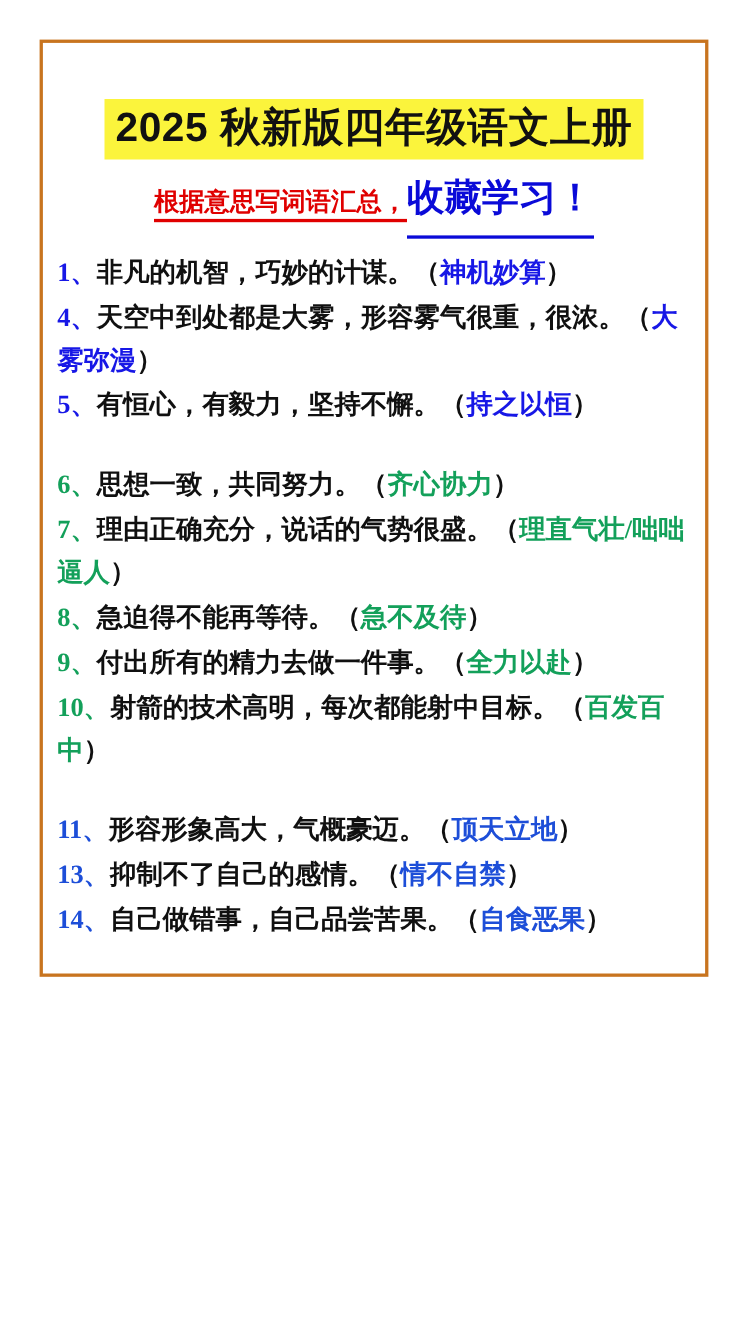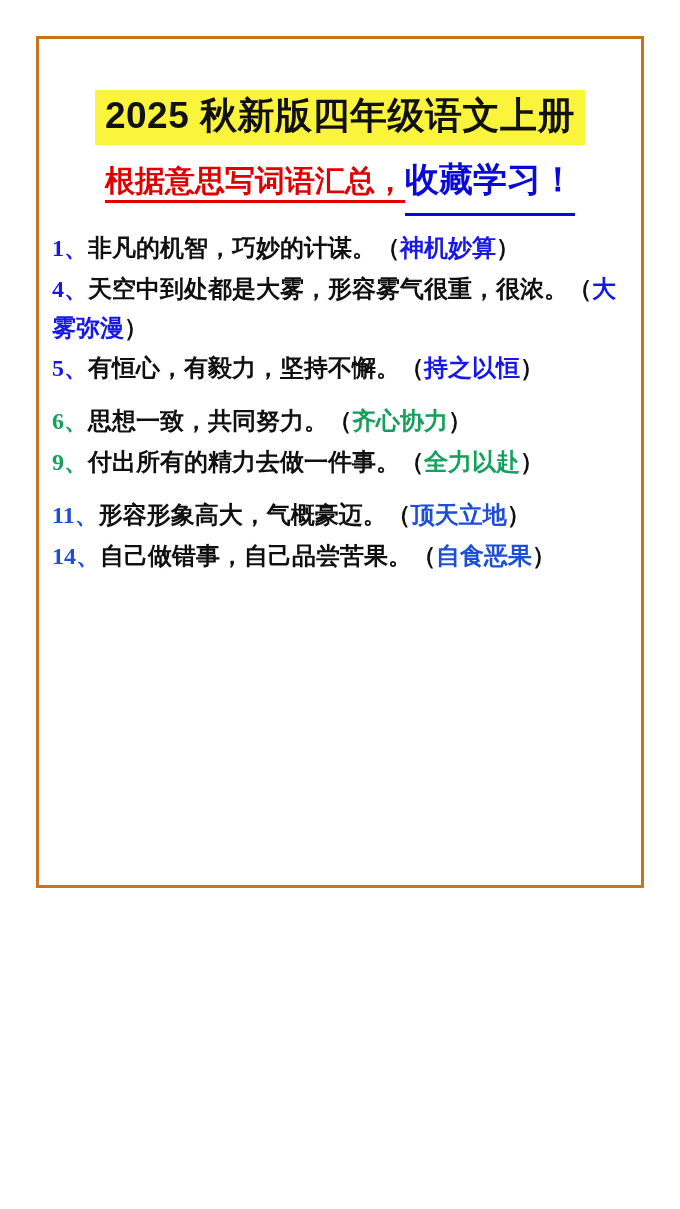--- a/index.html
+++ b/index.html
@@ -55,39 +55,39 @@
   }
   .title-sub-wrap {
     margin-top: 12px;
     text-align: center;
     white-space: nowrap;
   }
   .title-sub-a {
     color: #e00000;
     font-family: "Liberation Sans", "DejaVu Sans", sans-serif;
     font-weight: bold;
-    font-size: 30px;
+    font-size: 23px;
     border-bottom: 3px solid #e00000;
     padding-bottom: 3px;
   }
   .title-sub-b {
     color: #0a0ad8;
     font-family: "Liberation Sans", "DejaVu Sans", sans-serif;
     font-weight: bold;
     font-size: 34px;
     border-bottom: 3px solid #0a0ad8;
     padding-bottom: 15px;
   }
 
   
   .group {
     margin-top: 26px;
   }
   .group + .group {
-    margin-top: 14px;
+    margin-top: 34px;
   }
   .item {
     font-size: 24px;
     line-height: 1.62;
     color: #101010;
     font-family: "Liberation Serif", "DejaVu Serif", serif;
     font-weight: bold;
     text-indent: 0;
     margin: 0 0 2px 0;
     word-break: break-all;
@@ -123,22 +123,26 @@
     </div>
 
     <div id="groups-host">
         <div class="group blue">
           <p class="item"><span class="num">1、</span><span class="txt">非凡的机智，巧妙的计谋。</span><span class="paren">（</span><span class="ans">神机妙算</span><span class="paren">）</span></p>
           <p class="item"><span class="num">4、</span><span class="txt">天空中到处都是大雾，形容雾气很重，很浓。</span><span class="paren">（</span><span class="ans">大雾弥漫</span><span class="paren">）</span></p>
           <p class="item"><span class="num">5、</span><span class="txt">有恒心，有毅力，坚持不懈。</span><span class="paren">（</span><span class="ans">持之以恒</span><span class="paren">）</span></p>
         </div>
         <div class="group green">
           <p class="item"><span class="num">6、</span><span class="txt">思想一致，共同努力。</span><span class="paren">（</span><span class="ans">齐心协力</span><span class="paren">）</span></p>
+          <p class="item"><span class="num">7、</span><span class="txt">理由正确充分，说话的气势很盛。</span><span class="paren">（</span><span class="ans">理直气壮/咄咄逼人</span><span class="paren">）</span></p>
+          <p class="item"><span class="num">8、</span><span class="txt">急迫得不能再等待。</span><span class="paren">（</span><span class="ans">急不及待</span><span class="paren">）</span></p>
           <p class="item"><span class="num">9、</span><span class="txt">付出所有的精力去做一件事。</span><span class="paren">（</span><span class="ans">全力以赴</span><span class="paren">）</span></p>
+          <p class="item"><span class="num">10、</span><span class="txt">射箭的技术高明，每次都能射中目标。</span><span class="paren">（</span><span class="ans">百发百中</span><span class="paren">）</span></p>
         </div>
         <div class="group orange">
           <p class="item"><span class="num">11、</span><span class="txt">形容形象高大，气概豪迈。</span><span class="paren">（</span><span class="ans">顶天立地</span><span class="paren">）</span></p>
+          <p class="item"><span class="num">13、</span><span class="txt">抑制不了自己的感情。</span><span class="paren">（</span><span class="ans">情不自禁</span><span class="paren">）</span></p>
           <p class="item"><span class="num">14、</span><span class="txt">自己做错事，自己品尝苦果。</span><span class="paren">（</span><span class="ans">自食恶果</span><span class="paren">）</span></p>
         </div>
       </div>
 
   </div>
 </div>
 
 </body></html>

